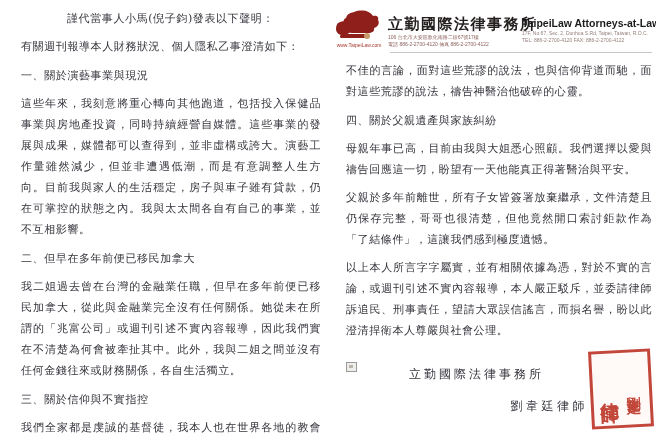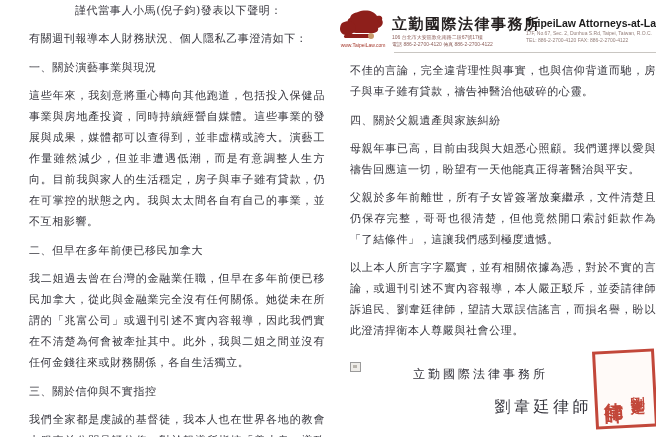--- a/index.html
+++ b/index.html
@@ -1,19 +1,19 @@
 <!DOCTYPE html>
 <html><head>
 <meta charset="utf-8">
 <style>
   html,body{margin:0;padding:0;width:656px;height:437px;overflow:hidden;
     background:#ffffff;font-family:"DejaVu Serif","Liberation Serif",serif;}
   .page{position:relative;width:656px;height:437px;display:flex;color:#35343c;}
   .col{font-size:11px;line-height:21px;letter-spacing:0.6px;}
-  .col.left{width:300px;margin-left:29px;padding-top:0;}
+  .col.left{width:300px;margin-left:21px;padding-top:8px;}
   .col.right{width:306px;margin-left:25px;padding-top:6px;}
   .block{margin:7px 0;}
   .block.para{text-align:justify;}
   .block.title{margin:0 0 6px 0;text-indent:46px;}
   .block.heading{margin:8px 0 7px 0;}
 
   
   .letterhead{display:flex;margin-left:-12px;align-items:flex-start;}
   .logo-wrap{width:62px;text-align:center;}
   .logo-wrap svg{display:block;margin:2px auto 0;}
@@ -31,21 +31,21 @@
   .divider{border-bottom:1px solid #c9c6c2;margin:4px 0 6px 44px;}
 
   
   .signature{position:relative;height:110px;margin-top:4px;}
   .att-icon{position:absolute;left:0;top:14px;width:9px;height:8px;
     border:1px solid #9a9a9a;background:#efede9;display:inline-block;}
   .att-icon::after{content:"";position:absolute;left:2px;top:2px;width:4px;height:3px;
     background:#b9b5ae;}
   .firm-sign{position:absolute;right:108px;top:16px;font-size:12px;letter-spacing:3px;
     white-space:nowrap;}
-  .lawyer-sign{position:absolute;right:64px;top:48px;font-size:16px;letter-spacing:3.5px;
+  .lawyer-sign{position:absolute;right:64px;top:48px;font-size:12px;letter-spacing:3.5px;
     white-space:nowrap;}
   .seal{position:absolute;right:0;top:2px;width:56px;height:72px;
     border:3px solid #c2473a;background:rgba(255,246,244,0.6);
     display:flex;justify-content:center;align-items:center;gap:3px;
     transform:rotate(-3deg);color:#c2473a;}
   .seal-col{writing-mode:vertical-rl;text-orientation:upright;letter-spacing:2px;
     font-weight:bold;}
   .seal-col.small{font-size:14px;}
   .seal-col.big{font-size:19px;}
 </style>
@@ -87,25 +87,25 @@
       </div>
       <div class="lh-en">
         <div class="firm-en">TaipeiLaw Attorneys-at-Law</div>
         <div class="lh-addr">17F, No.67, Sec. 2, Dunhua S.Rd, Taipei, Taiwan, R.O.C.</div>
         <div class="lh-addr">TEL: 886-2-2700-4120 FAX: 886-2-2700-4122</div>
       </div>
     </header>
     <div class="divider"></div>
 
     <div>
-        <div class="block para">不佳的言論，完全違背理性與事實，也與信仰背道而馳，房子與車子雖有貸款，禱告神醫治他破碎的心靈。</div>
+        <div class="block para">不佳的言論，面對這些荒謬的說法，也與信仰背道而馳，面對這些荒謬的說法，禱告神醫治他破碎的心靈。</div>
         <div class="block heading">四、關於父親遺產與家族糾紛</div>
         <div class="block para">母親年事已高，目前由我與大姐悉心照顧。我們選擇以愛與禱告回應這一切，盼望有一天他能真正得著醫治與平安。</div>
         <div class="block para">父親於多年前離世，所有子女皆簽署放棄繼承，文件清楚且仍保存完整，哥哥也很清楚，但他竟然開口索討鉅款作為「了結條件」，這讓我們感到極度遺憾。</div>
-        <div class="block para">以上本人所言字字屬實，並有相關依據為憑，對於不實的言論，或週刊引述不實內容報導，本人嚴正駁斥，並委請律師訴追民、劉韋廷律師，望請大眾誤信謠言，而損名譽，盼以此澄清捍衛本人尊嚴與社會公理。</div>
+        <div class="block para">以上本人所言字字屬實，並有相關依據為憑，對於不實的言論，或週刊引述不實內容報導，本人嚴正駁斥，並委請律師訴追民、刑事責任，望請大眾誤信謠言，而損名譽，盼以此澄清捍衛本人尊嚴與社會公理。</div>
       </div>
 
     <div class="signature">
       <span class="att-icon"></span>
       <div class="firm-sign">立勤國際法律事務所</div>
       <div class="lawyer-sign">劉韋廷律師</div>
       <div class="seal">
         <div class="seal-col big">律師</div>
         <div class="seal-col small">劉韋廷</div>
       </div>

